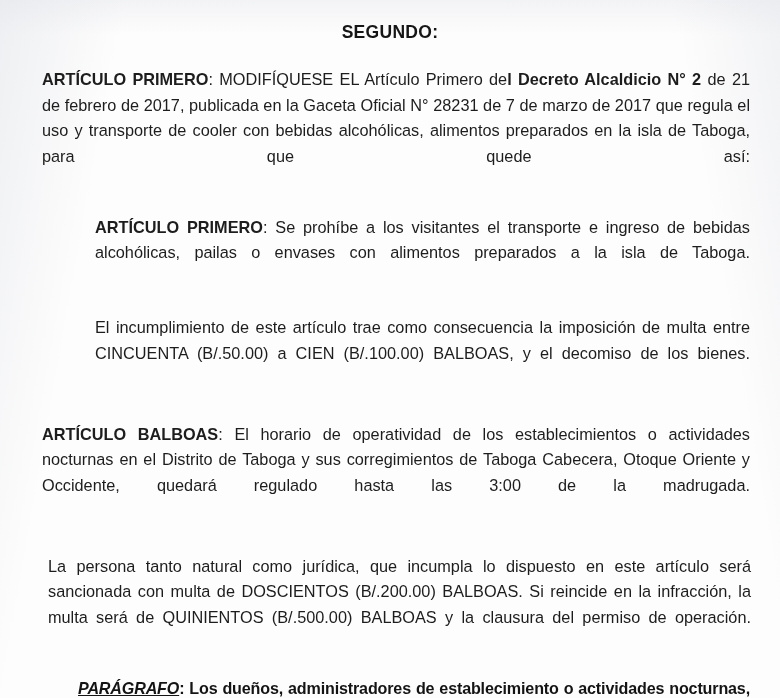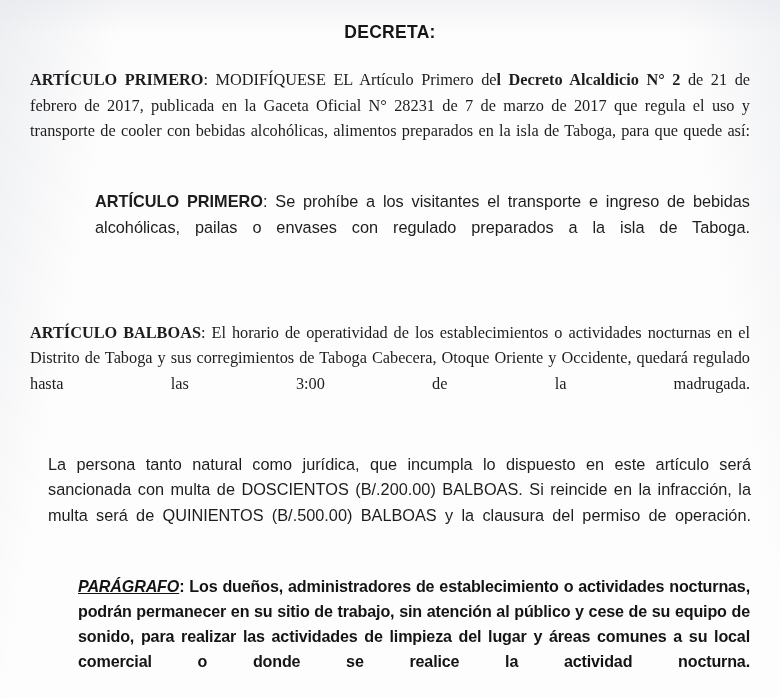--- a/index.html
+++ b/index.html
@@ -47,23 +47,22 @@
   
   .para {
     text-align: justify;
     font-size: 16.3px;
     line-height: 25.5px;
     color: #1d1d1d;
     margin: 0;
   }
 
   .level-0 {
-    margin-left: 30px;
+    margin-left: 42px;
     margin-right: 30px;
-    font-family: Liberation Serif, serif;
   }
 
   .level-1 {
     margin-left: 95px;
     margin-right: 30px;
   }
 
   .level-sanction {
     margin-left: 48px;
     margin-right: 29px;
@@ -97,36 +96,37 @@
     display: inline-block;
     width: 100%;
   }
 </style>
 </head>
 <body>
 
 <div class="page">
   <div class="content">
 
-    <h1 class="doc-title">DECRETA:</h1>
+    <h1 class="doc-title">SEGUNDO:</h1>
 
     <div class="gap-lg"></div>
 
     <p class="para level-0">
       <span class="b">ARTÍCULO PRIMERO</span><span>:</span><span> MODIFÍQUESE EL Artículo Primero de</span><span class="b">l Decreto Alcaldicio N° 2</span><span> de 21 de febrero de 2017, publicada en la Gaceta Oficial N° 28231 de 7 de marzo de 2017 que regula el uso y transporte de cooler con bebidas alcohólicas, alimentos preparados en la isla de Taboga, para que quede así:</span>
     </p>
 
     <div class="gap-md"></div>
 
     <p class="para level-1">
-      <span class="b">ARTÍCULO PRIMERO</span><span>:</span><span> Se prohíbe a los visitantes el transporte e ingreso de bebidas alcohólicas, pailas o envases con regulado preparados a  la isla de Taboga.</span>
+      <span class="b">ARTÍCULO PRIMERO</span><span>:</span><span> Se prohíbe a los visitantes el transporte e ingreso de bebidas alcohólicas, pailas o envases con alimentos preparados a  la isla de Taboga.</span>
     </p>
 
     <div class="gap-lg"></div>
 
+    <p class="para level-1">El incumplimiento de este artículo trae como consecuencia la imposición de multa entre CINCUENTA (B/.50.00) a CIEN (B/.100.00) BALBOAS, y el decomiso de los bienes.</p>
 
     <div class="gap-xl"></div>
 
     <p class="para level-0">
       <span class="b">ARTÍCULO BALBOAS</span><span>:</span><span> El horario de operatividad de los establecimientos o actividades nocturnas en el Distrito de Taboga  y sus corregimientos de Taboga Cabecera, Otoque Oriente y Occidente, quedará regulado hasta las 3:00 de la madrugada.</span>
     </p>
 
     <div class="gap-xl"></div>
 
     <p class="para level-sanction">La persona tanto natural como jurídica, que incumpla lo dispuesto en este artículo será sancionada con multa de DOSCIENTOS (B/.200.00) BALBOAS. Si reincide en la infracción, la multa será de QUINIENTOS (B/.500.00) BALBOAS y la clausura del permiso de operación.</p>

